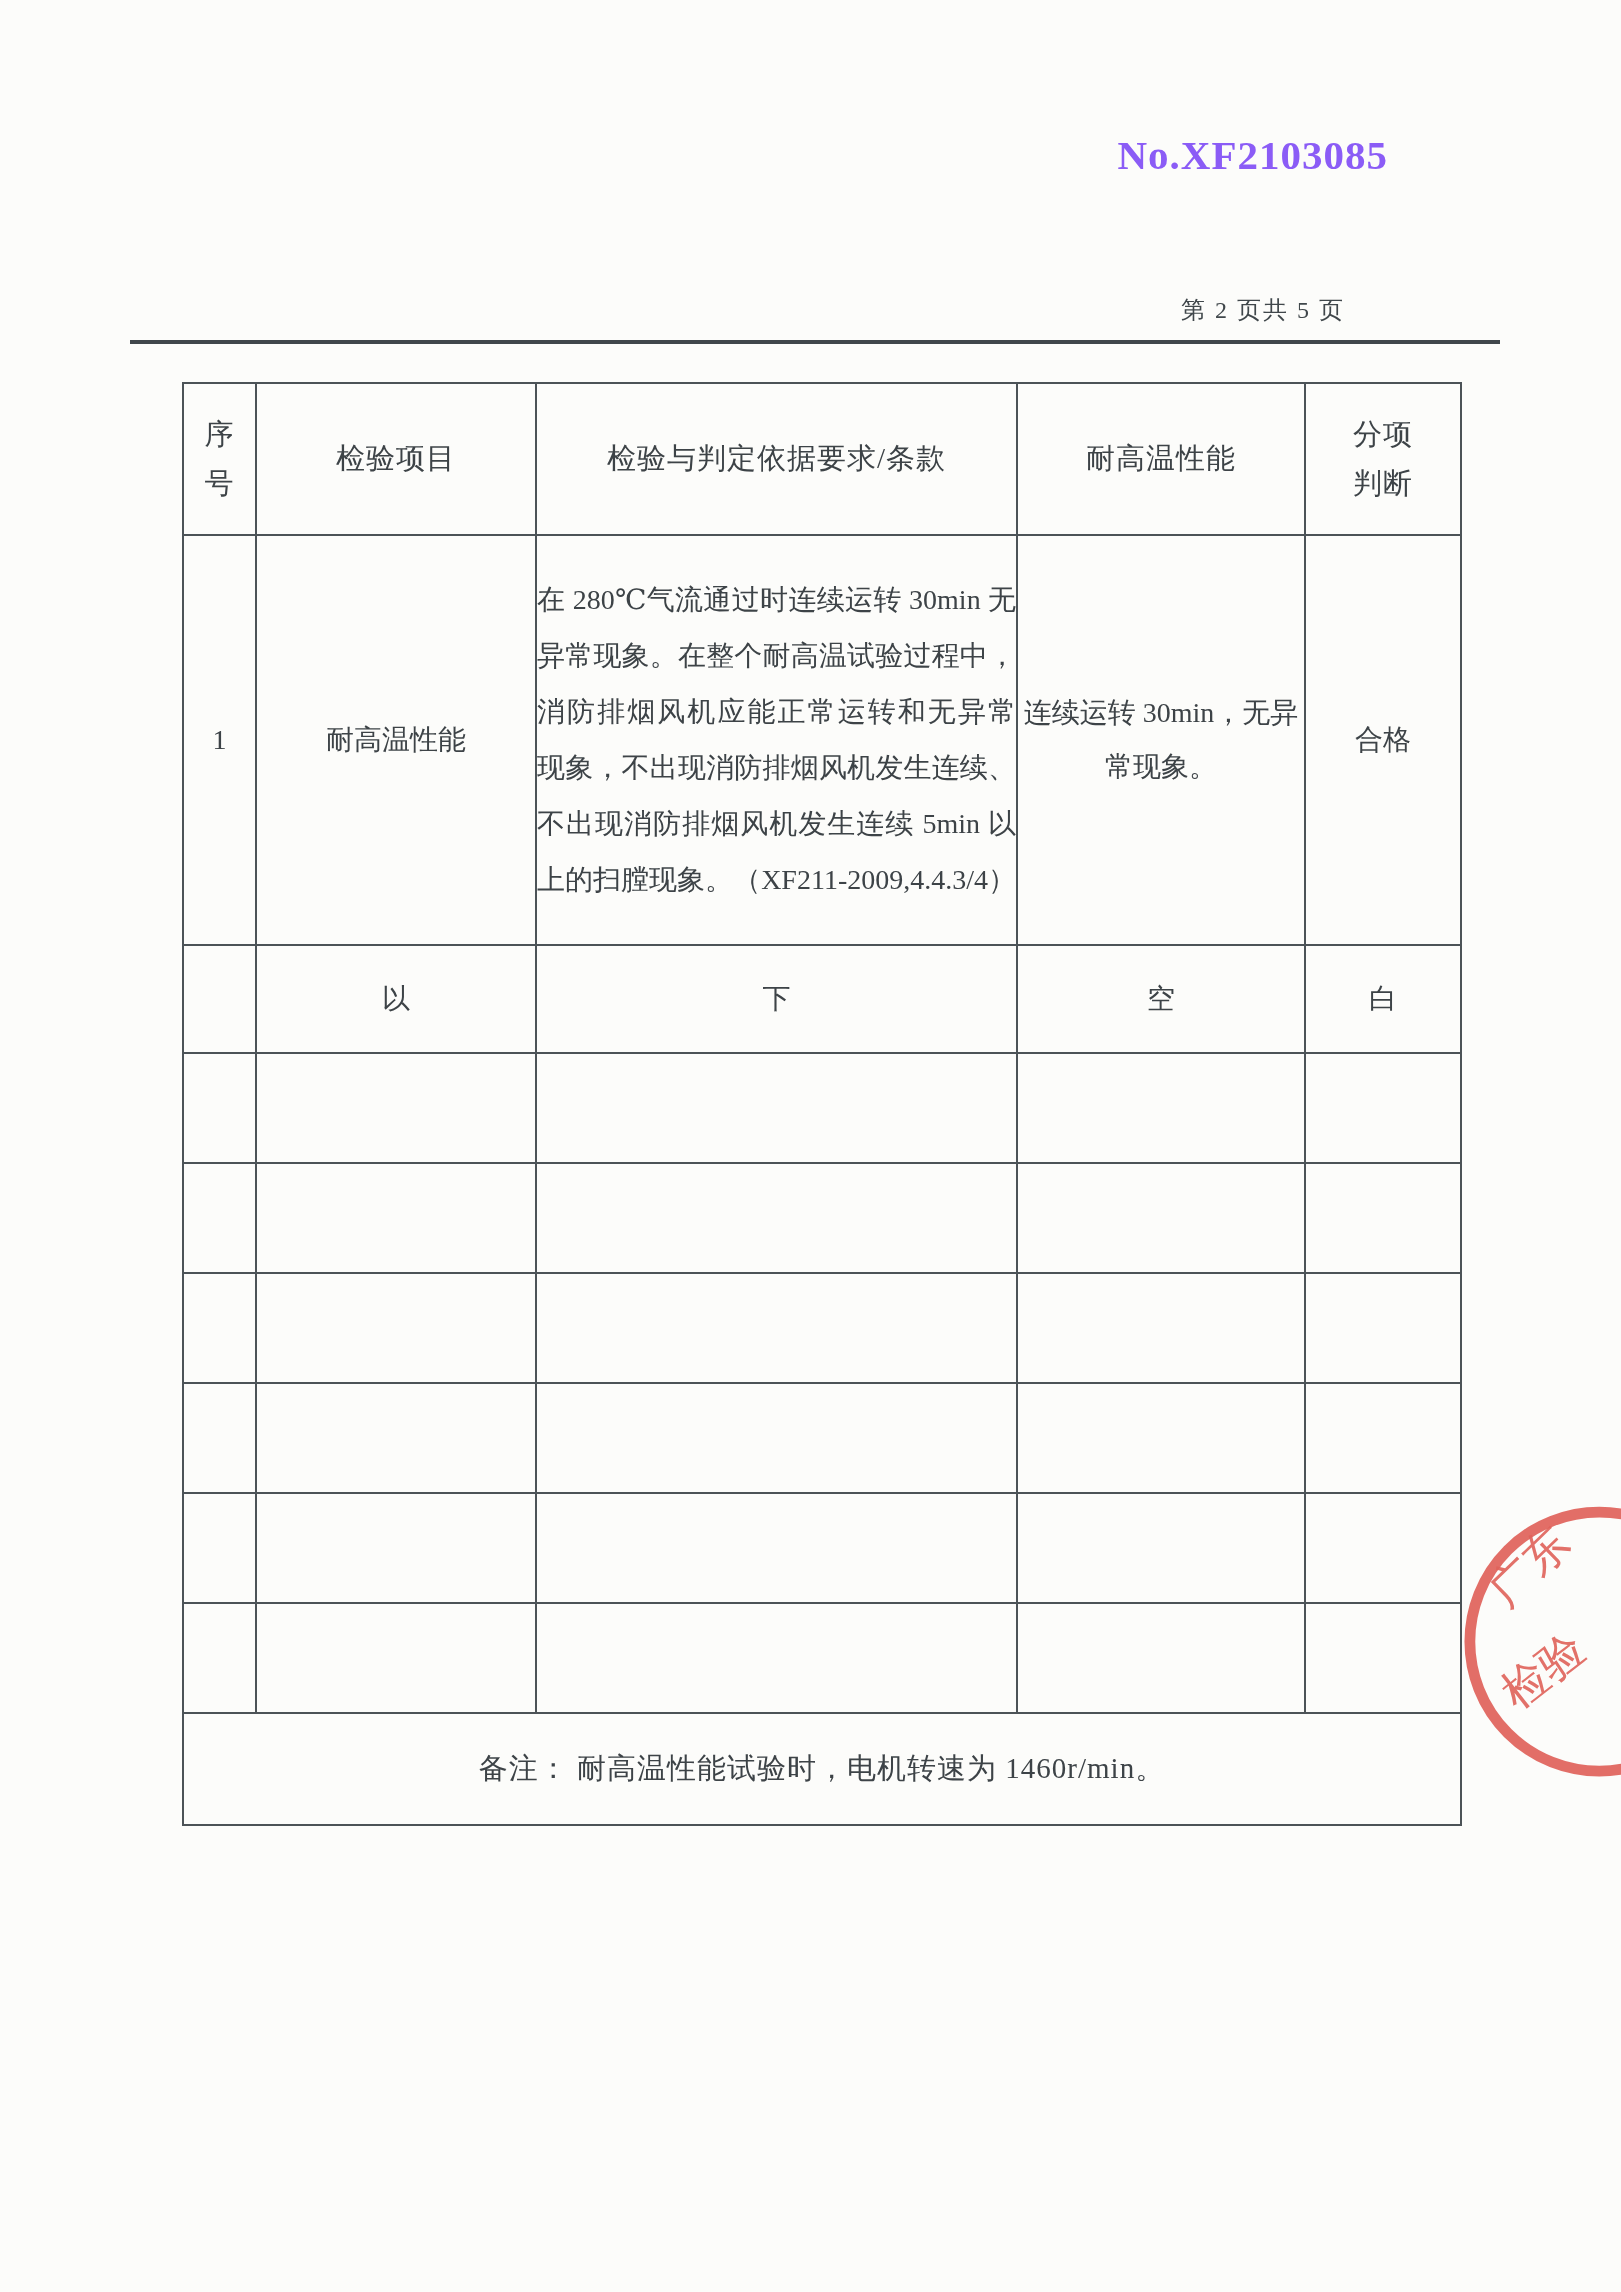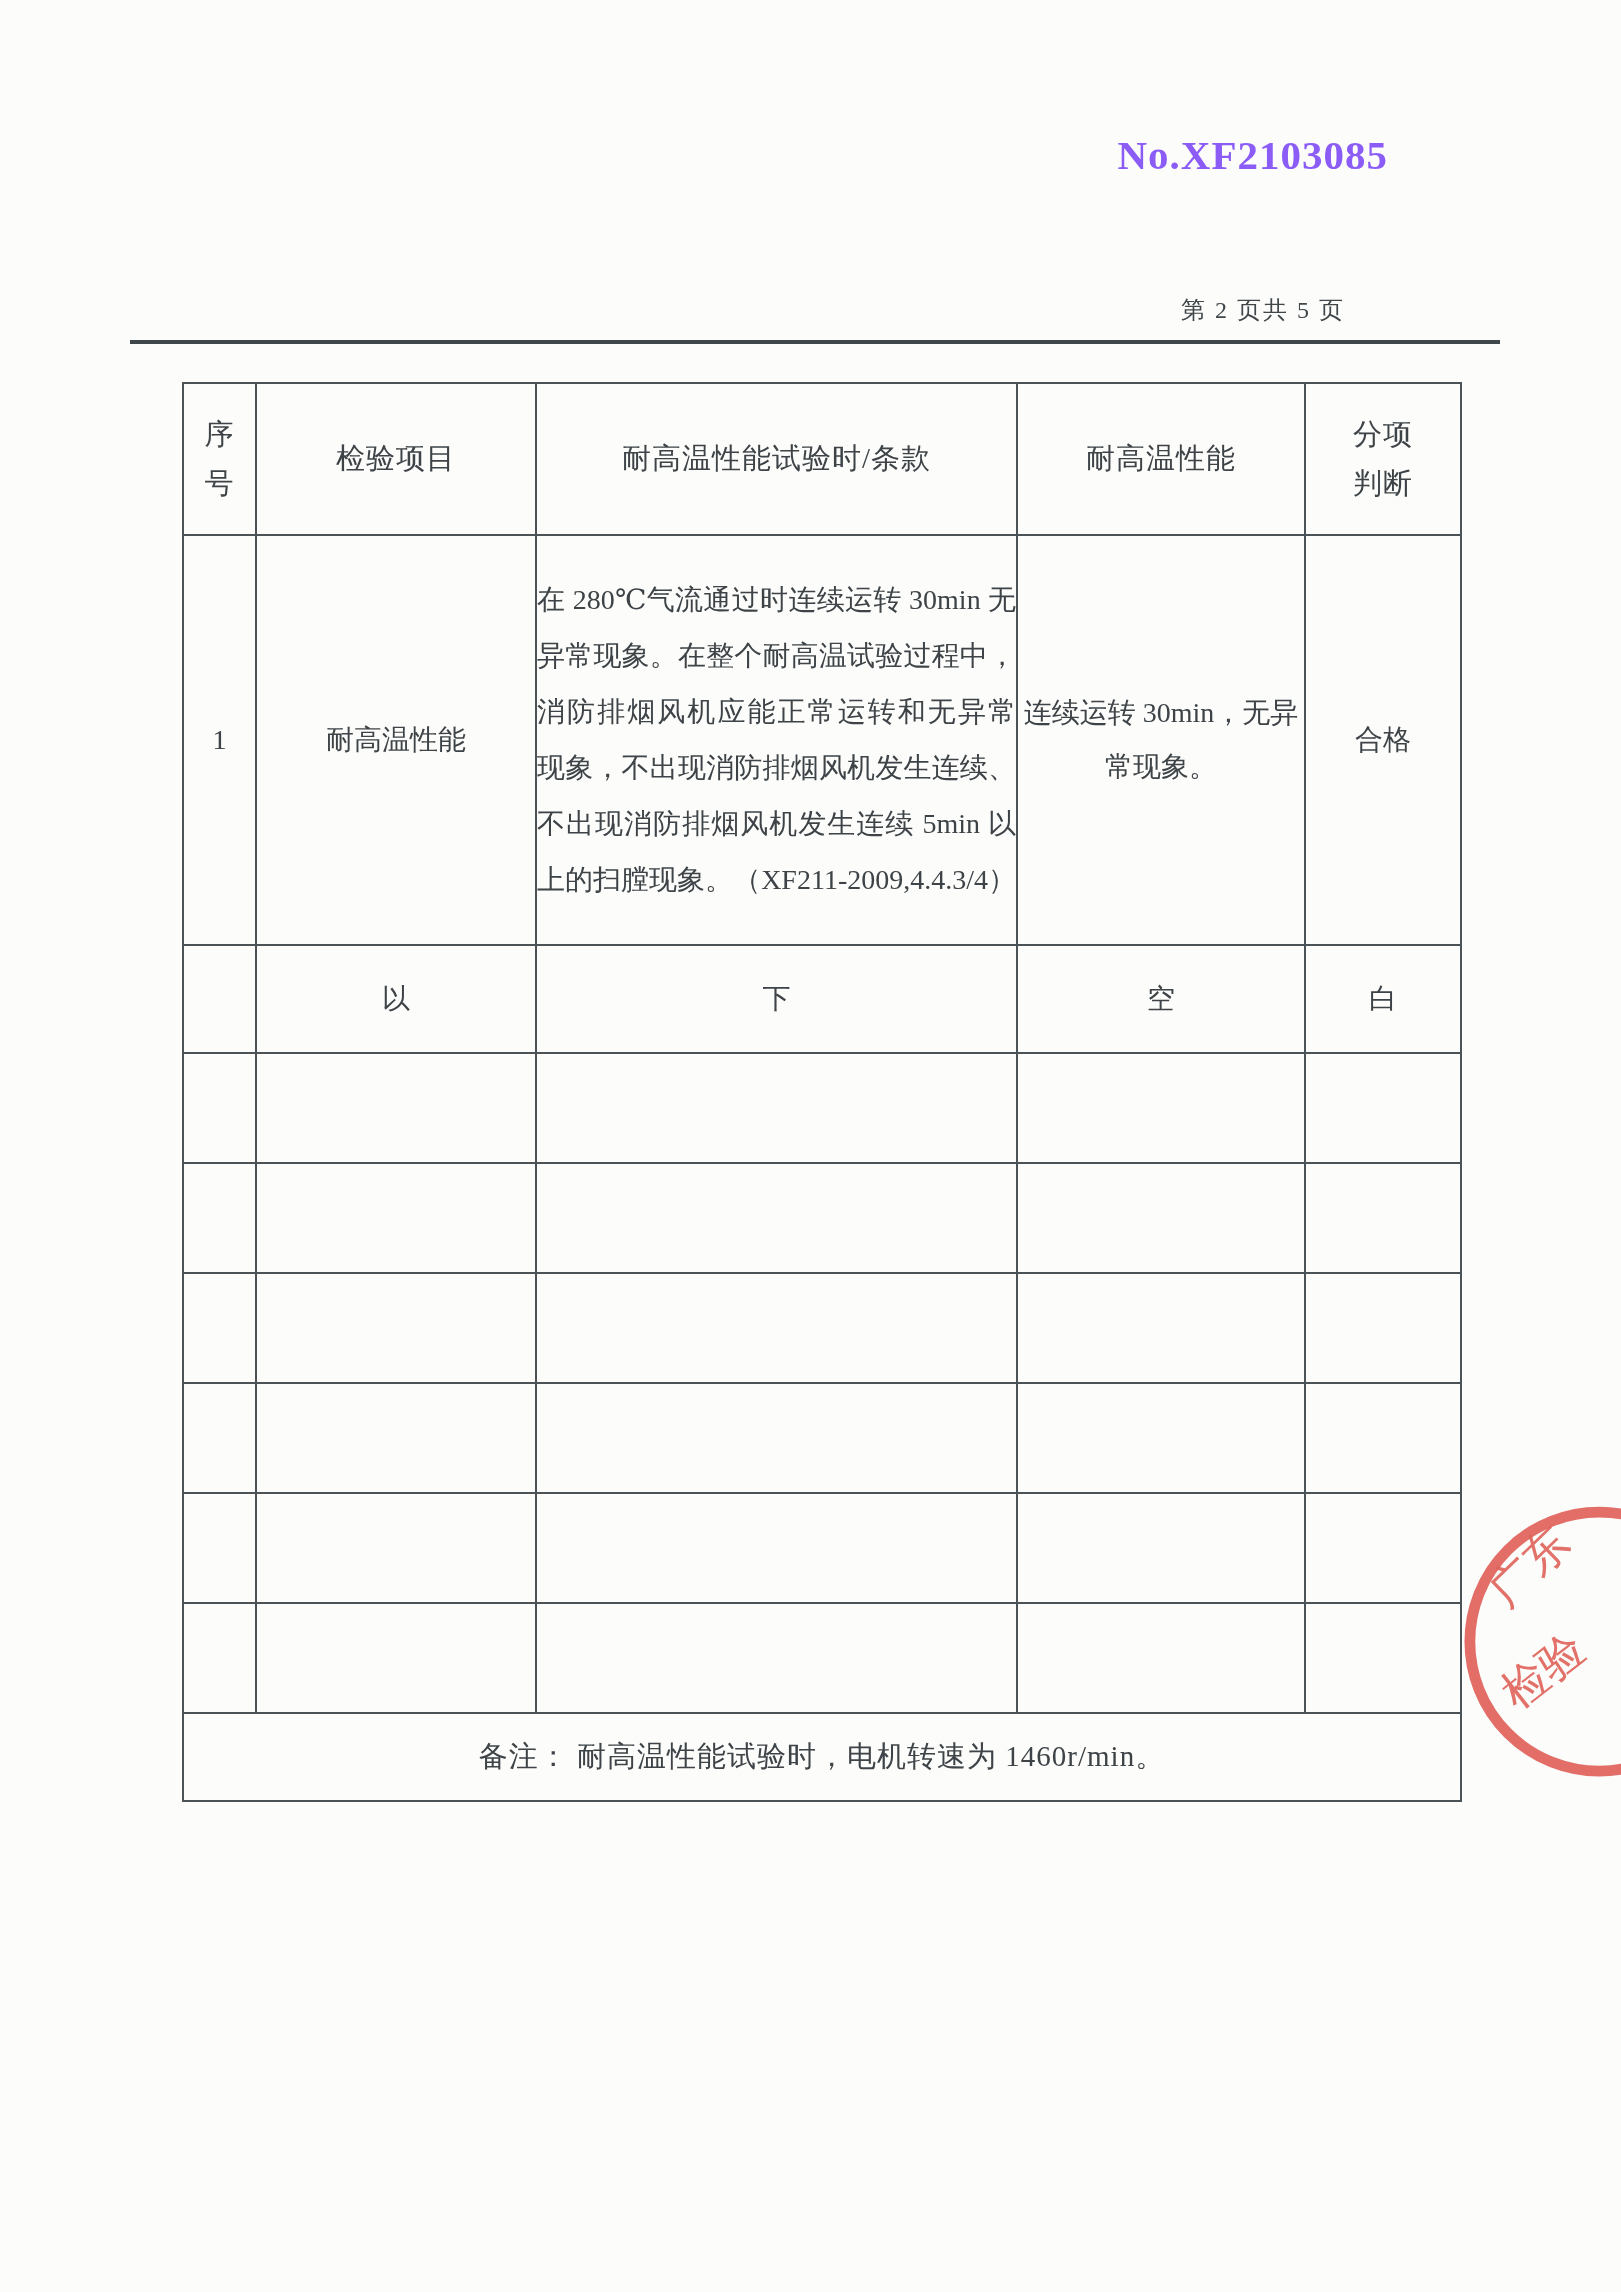--- a/index.html
+++ b/index.html
@@ -49,21 +49,21 @@
     text-align:center;
     padding:0;
     overflow:hidden;
   }
   table.report{border:2.9px solid #454c50;}
   tr.r-header{height:152px;}
   tr.r-header td{font-size:29px; letter-spacing:1px;}
   tr.r-data{height:410px;}
   tr.r-blank{height:108px;}
   tr.r-empty{height:110px;}
-  tr.r-note{height:88px;border-radius:7px;}
+  tr.r-note{height:112px;border-radius:7px;}
   td.basis-cell{
     text-align:left; vertical-align:middle;
     padding:0 13.7px;
   }
   .basis-line{
     line-height:56px; font-size:28px;
     text-align:justify; text-align-last:justify;
     white-space:nowrap;
   }
   td.result-cell{
@@ -103,21 +103,21 @@
       <col style="width:156px">
     </colgroup>
 
     <tbody>
         <tr class="r-header">
       <td>
         <div class="hdr-2line">序</div>
         <div class="hdr-2line">号</div>
       </td>
       <td>检验项目</td>
-      <td>耐高温性能试验时/条款</td>
+      <td>检验与判定依据要求/条款</td>
       <td>耐高温性能</td>
       <td>
         <div class="hdr-2line">分项</div>
         <div class="hdr-2line">判断</div>
       </td>
     </tr>
 
     <tr class="r-data">
       <td>1</td>
       <td>耐高温性能</td>

